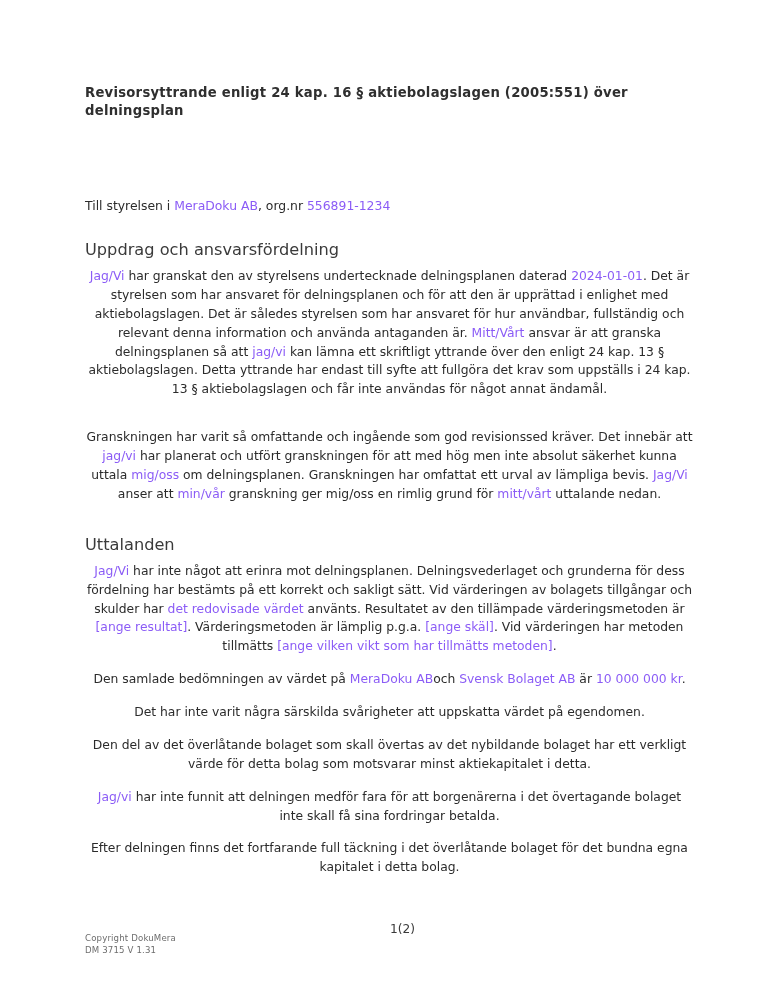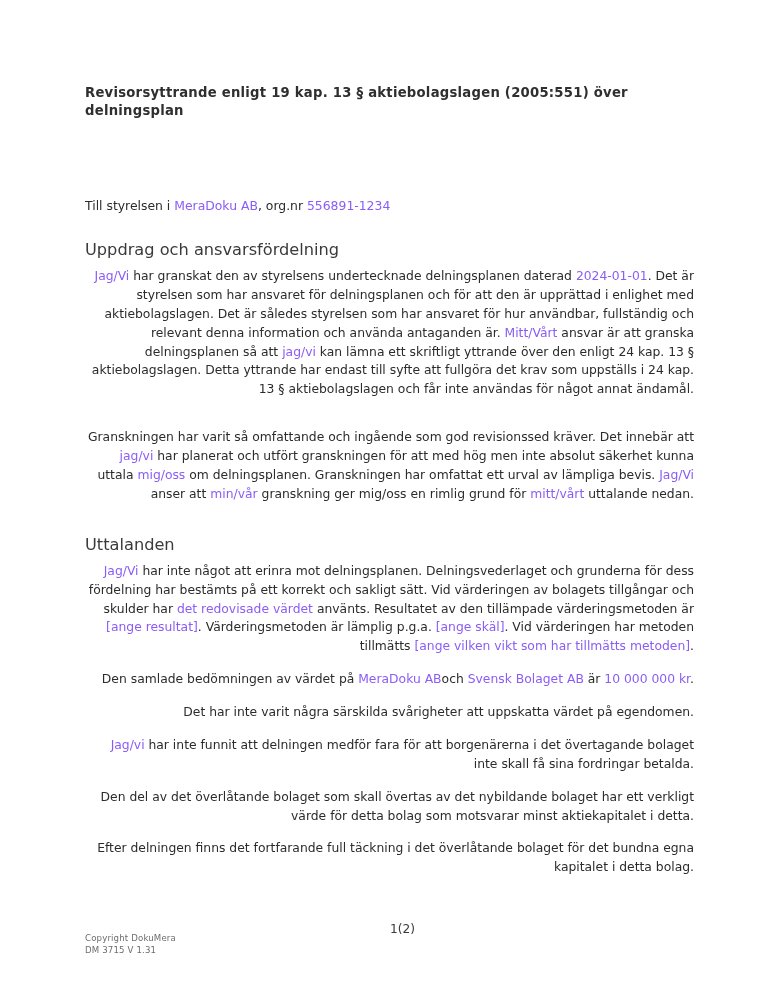--- a/index.html
+++ b/index.html
@@ -73,21 +73,21 @@
     font-weight: 400;
     color: #3a3a3a;
     line-height: 1.3;
     margin: 0 0 7px 0;
   }
   .para {
     font-size: 12.35px;
     line-height: 1.53;
     color: #2b2b2b;
     margin: 0 0 14px 0;
-    text-align: right;
+    text-align: center;
   }
   .para:last-child { margin-bottom: 0; }
   .sec-gap-1 { height: 29px; }
   .sec-gap-2 { height: 30px; }
 
   .var {
     color: #8b5cf6;
   }
 
   
@@ -116,43 +116,43 @@
     letter-spacing: 0.15px;
   }
   .footer-lines div { white-space: nowrap; }
 </style>
 </head>
 <body>
 
 <div class="page">
   <div class="content">
 
-    <p class="doc-subtitle">Revisorsyttrande enligt 19 kap. 13 § aktiebolagslagen (2005:551) över delningsplan</p>
+    <p class="doc-subtitle">Revisorsyttrande enligt 24 kap. 16 § aktiebolagslagen (2005:551) över delningsplan</p>
 
     <p class="addressee">
       <span>Till styrelsen i </span><span class="var">MeraDoku AB</span><span>, org.nr </span><span class="var">556891-1234</span>
     </p>
 
     <div class="sections" id="sections-root">
         <div class="section">
           <h2 class="section-heading">Uppdrag och ansvarsfördelning</h2>
           <p class="para"><span class="var">Jag/Vi</span><span> har granskat den av styrelsens undertecknade delningsplanen daterad </span><span class="var">2024-01-01</span><span>. Det är styrelsen som har ansvaret för delningsplanen och för att den är upprättad i enlighet med aktiebolagslagen. Det är således styrelsen som har ansvaret för hur användbar, fullständig och relevant denna information och använda antaganden är. </span><span class="var">Mitt/Vårt</span><span> ansvar är att granska delningsplanen så att </span><span class="var">jag/vi</span><span> kan lämna ett skriftligt yttrande över den enligt 24 kap. 13 § aktiebolagslagen. Detta yttrande har endast till syfte att fullgöra det krav som uppställs i 24 kap. 13 § aktiebolagslagen och får inte användas för något annat ändamål.</span></p>
         </div>
         <div class="sec-gap-1"></div>
         <div class="section">
           <p class="para"><span>Granskningen har varit så omfattande och ingående som god revisionssed kräver. Det innebär att </span><span class="var">jag/vi</span><span> har planerat och utfört granskningen för att med hög men inte absolut säkerhet kunna uttala </span><span class="var">mig/oss</span><span> om delningsplanen. Granskningen har omfattat ett urval av lämpliga bevis. </span><span class="var">Jag/Vi</span><span> anser att </span><span class="var">min/vår</span><span> granskning ger mig/oss en rimlig grund för </span><span class="var">mitt/vårt</span><span> uttalande nedan.</span></p>
         </div>
         <div class="sec-gap-2"></div>
         <div class="section">
           <h2 class="section-heading">Uttalanden</h2>
           <p class="para"><span class="var">Jag/Vi</span><span> har inte något att erinra mot delningsplanen. Delningsvederlaget och grunderna för dess fördelning har bestämts på ett korrekt och sakligt sätt. Vid värderingen av bolagets tillgångar och skulder har </span><span class="var">det redovisade värdet</span><span> använts. Resultatet av den tillämpade värderingsmetoden är </span><span class="var">[ange resultat]</span><span>. Värderingsmetoden är lämplig p.g.a. </span><span class="var">[ange skäl]</span><span>. Vid värderingen har metoden tillmätts </span><span class="var">[ange vilken vikt som har tillmätts metoden]</span><span>.</span></p>
           <p class="para"><span>Den samlade bedömningen av värdet på </span><span class="var">MeraDoku AB</span><span>och </span><span class="var">Svensk Bolaget AB</span><span> är </span><span class="var">10 000 000 kr</span><span>.</span></p>
           <p class="para"><span>Det har inte varit några särskilda svårigheter att uppskatta värdet på egendomen.</span></p>
+          <p class="para"><span>Den del av det överlåtande bolaget som skall övertas av det nybildande bolaget har ett verkligt värde för detta bolag som motsvarar minst aktiekapitalet i detta.</span></p>
           <p class="para"><span class="var">Jag/vi</span><span> har inte funnit att delningen medför fara för att borgenärerna i det övertagande bolaget inte skall få sina fordringar betalda.</span></p>
-          <p class="para"><span>Den del av det överlåtande bolaget som skall övertas av det nybildande bolaget har ett verkligt värde för detta bolag som motsvarar minst aktiekapitalet i detta.</span></p>
           <p class="para"><span>Efter delningen finns det fortfarande full täckning i det överlåtande bolaget för det bundna egna kapitalet i detta bolag.</span></p>
         </div>
       </div>
   </div>
 
   <div class="footer">
     <div class="page-number">1(2)</div>
     <div class="footer-lines">
       <div>Copyright DokuMera</div>
       <div>DM 3715 V 1.31</div>

